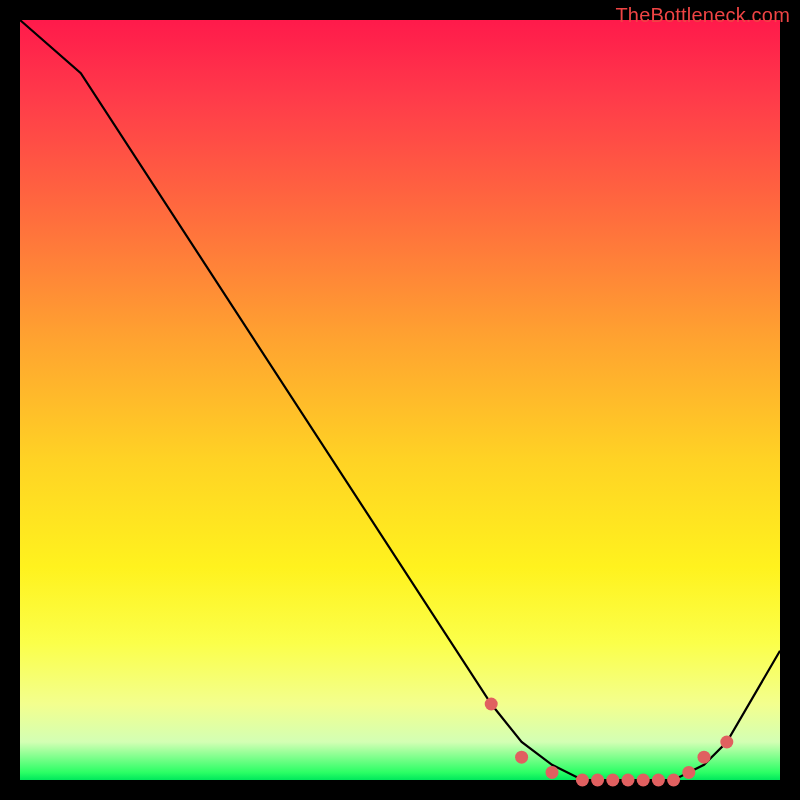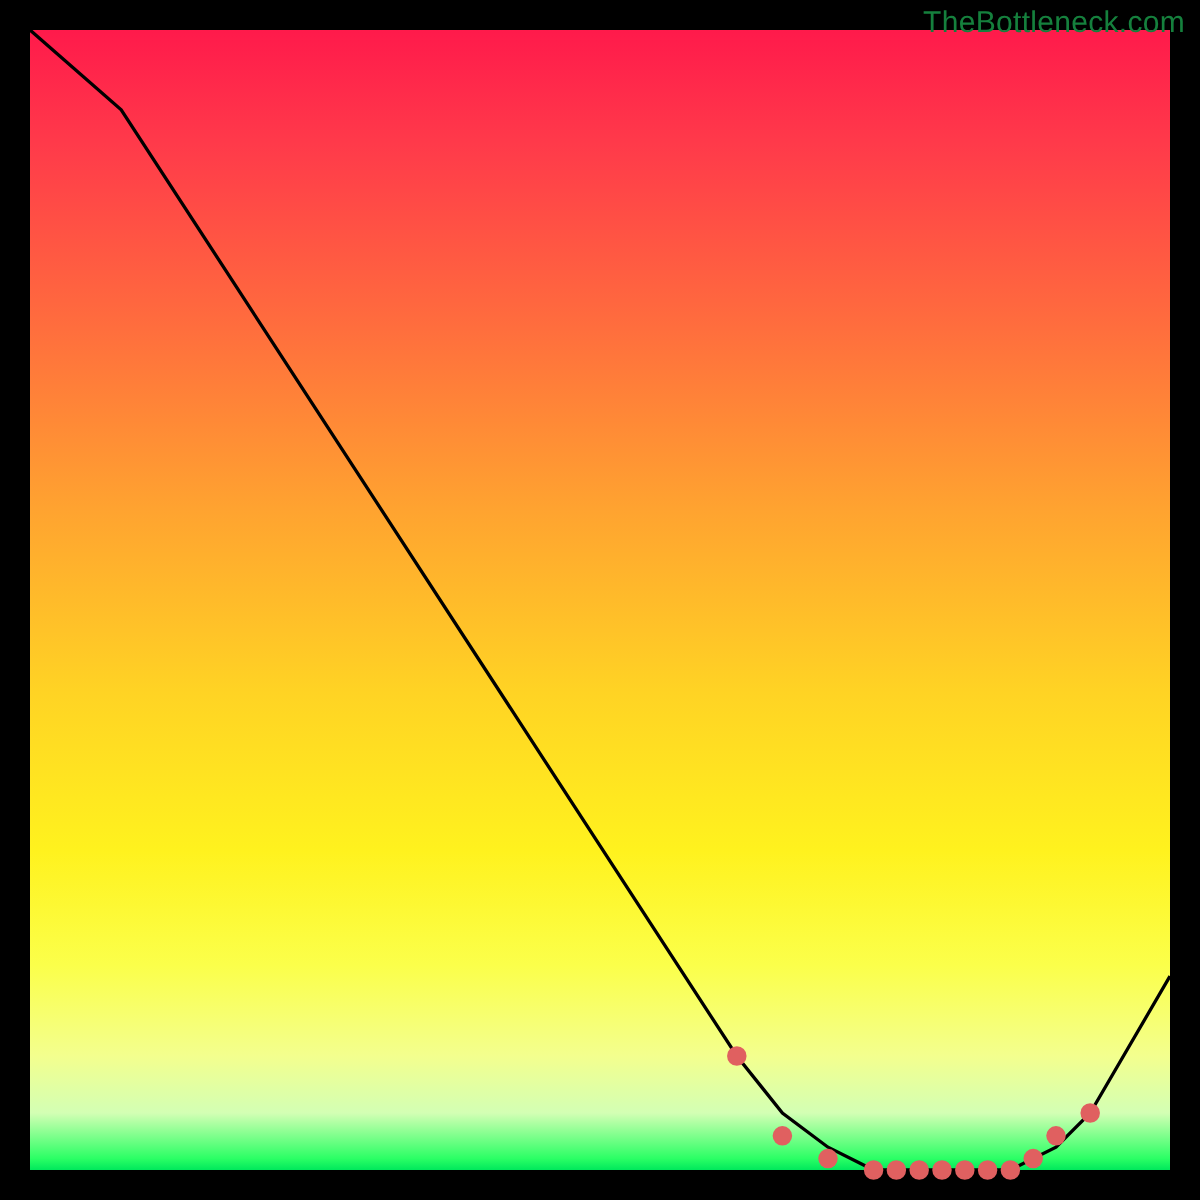--- a/index.html
+++ b/index.html
@@ -14,21 +14,21 @@
   .frame {
     position: relative;
     width: 800px;
     height: 800px;
     background: #000;
   }
   .watermark {
     position: absolute;
     top: 4px;
     right: 10px;
-    color: #15803d;
+    color: #ef4444;
     font-size: 20px;
     font-weight: 500;
     letter-spacing: 0.2px;
     z-index: 5;
   }
   .plot {
     position: absolute;
     left: 20px;
     top: 20px;
     width: 760px;

